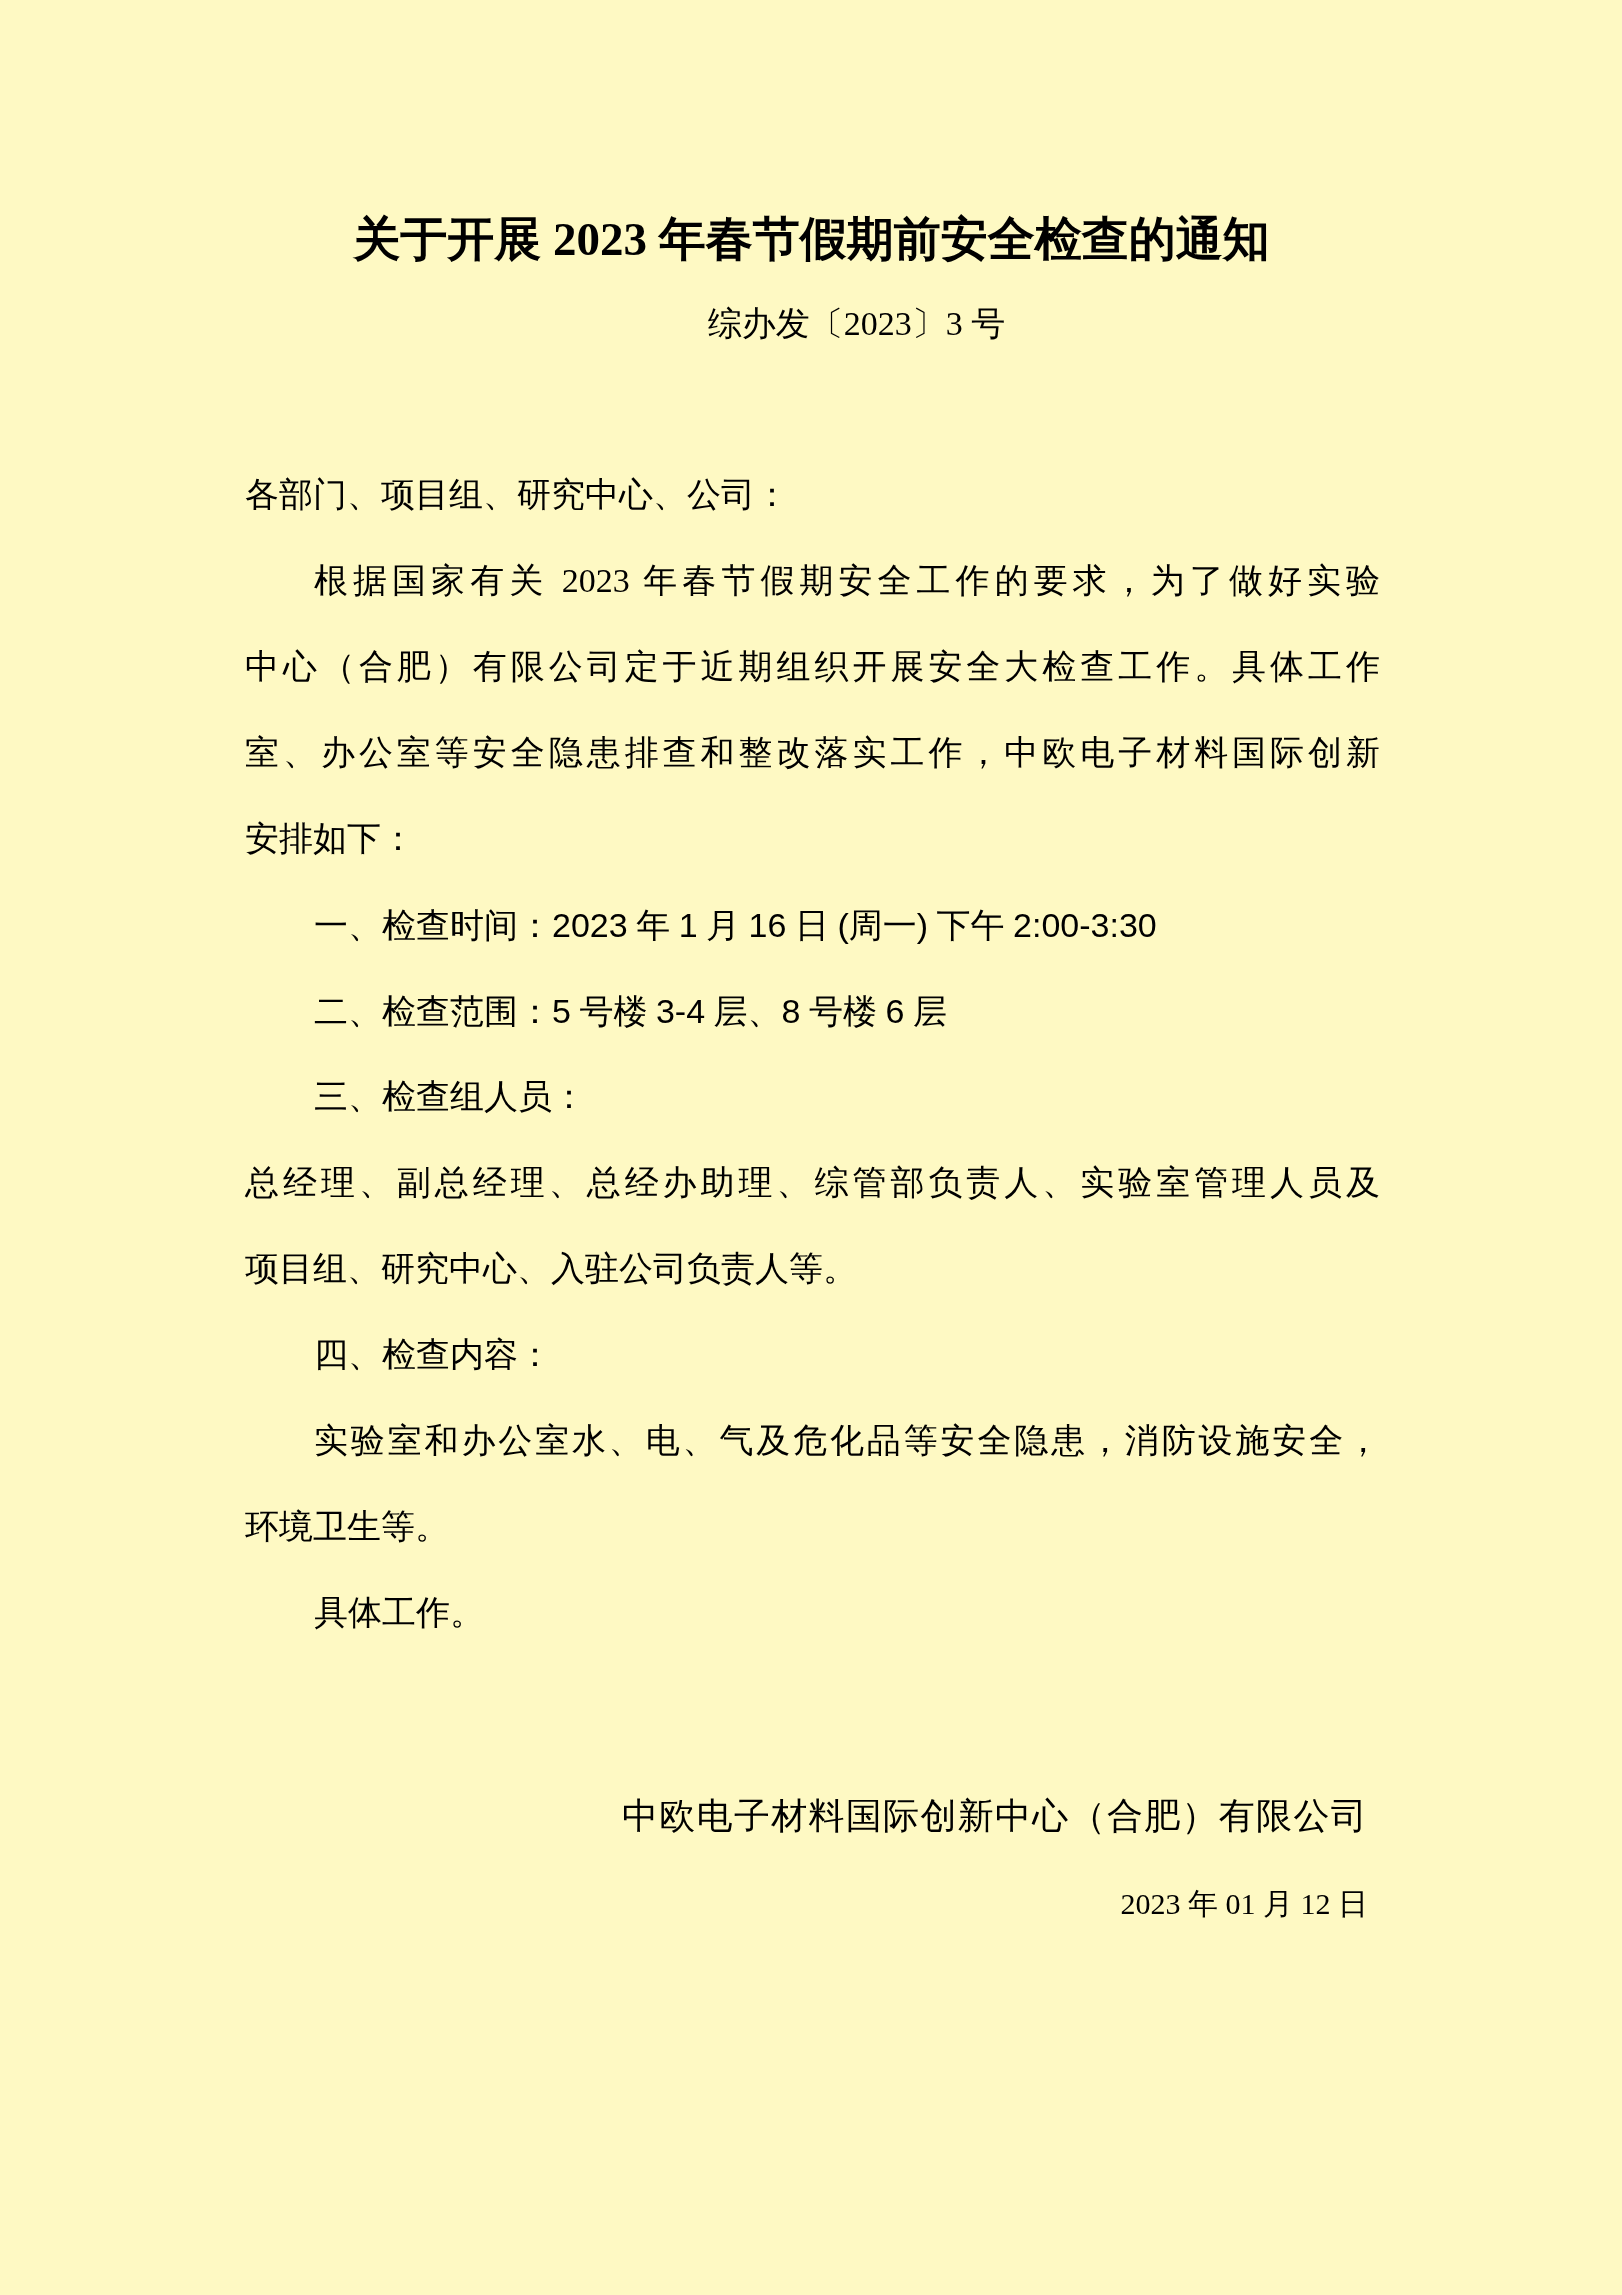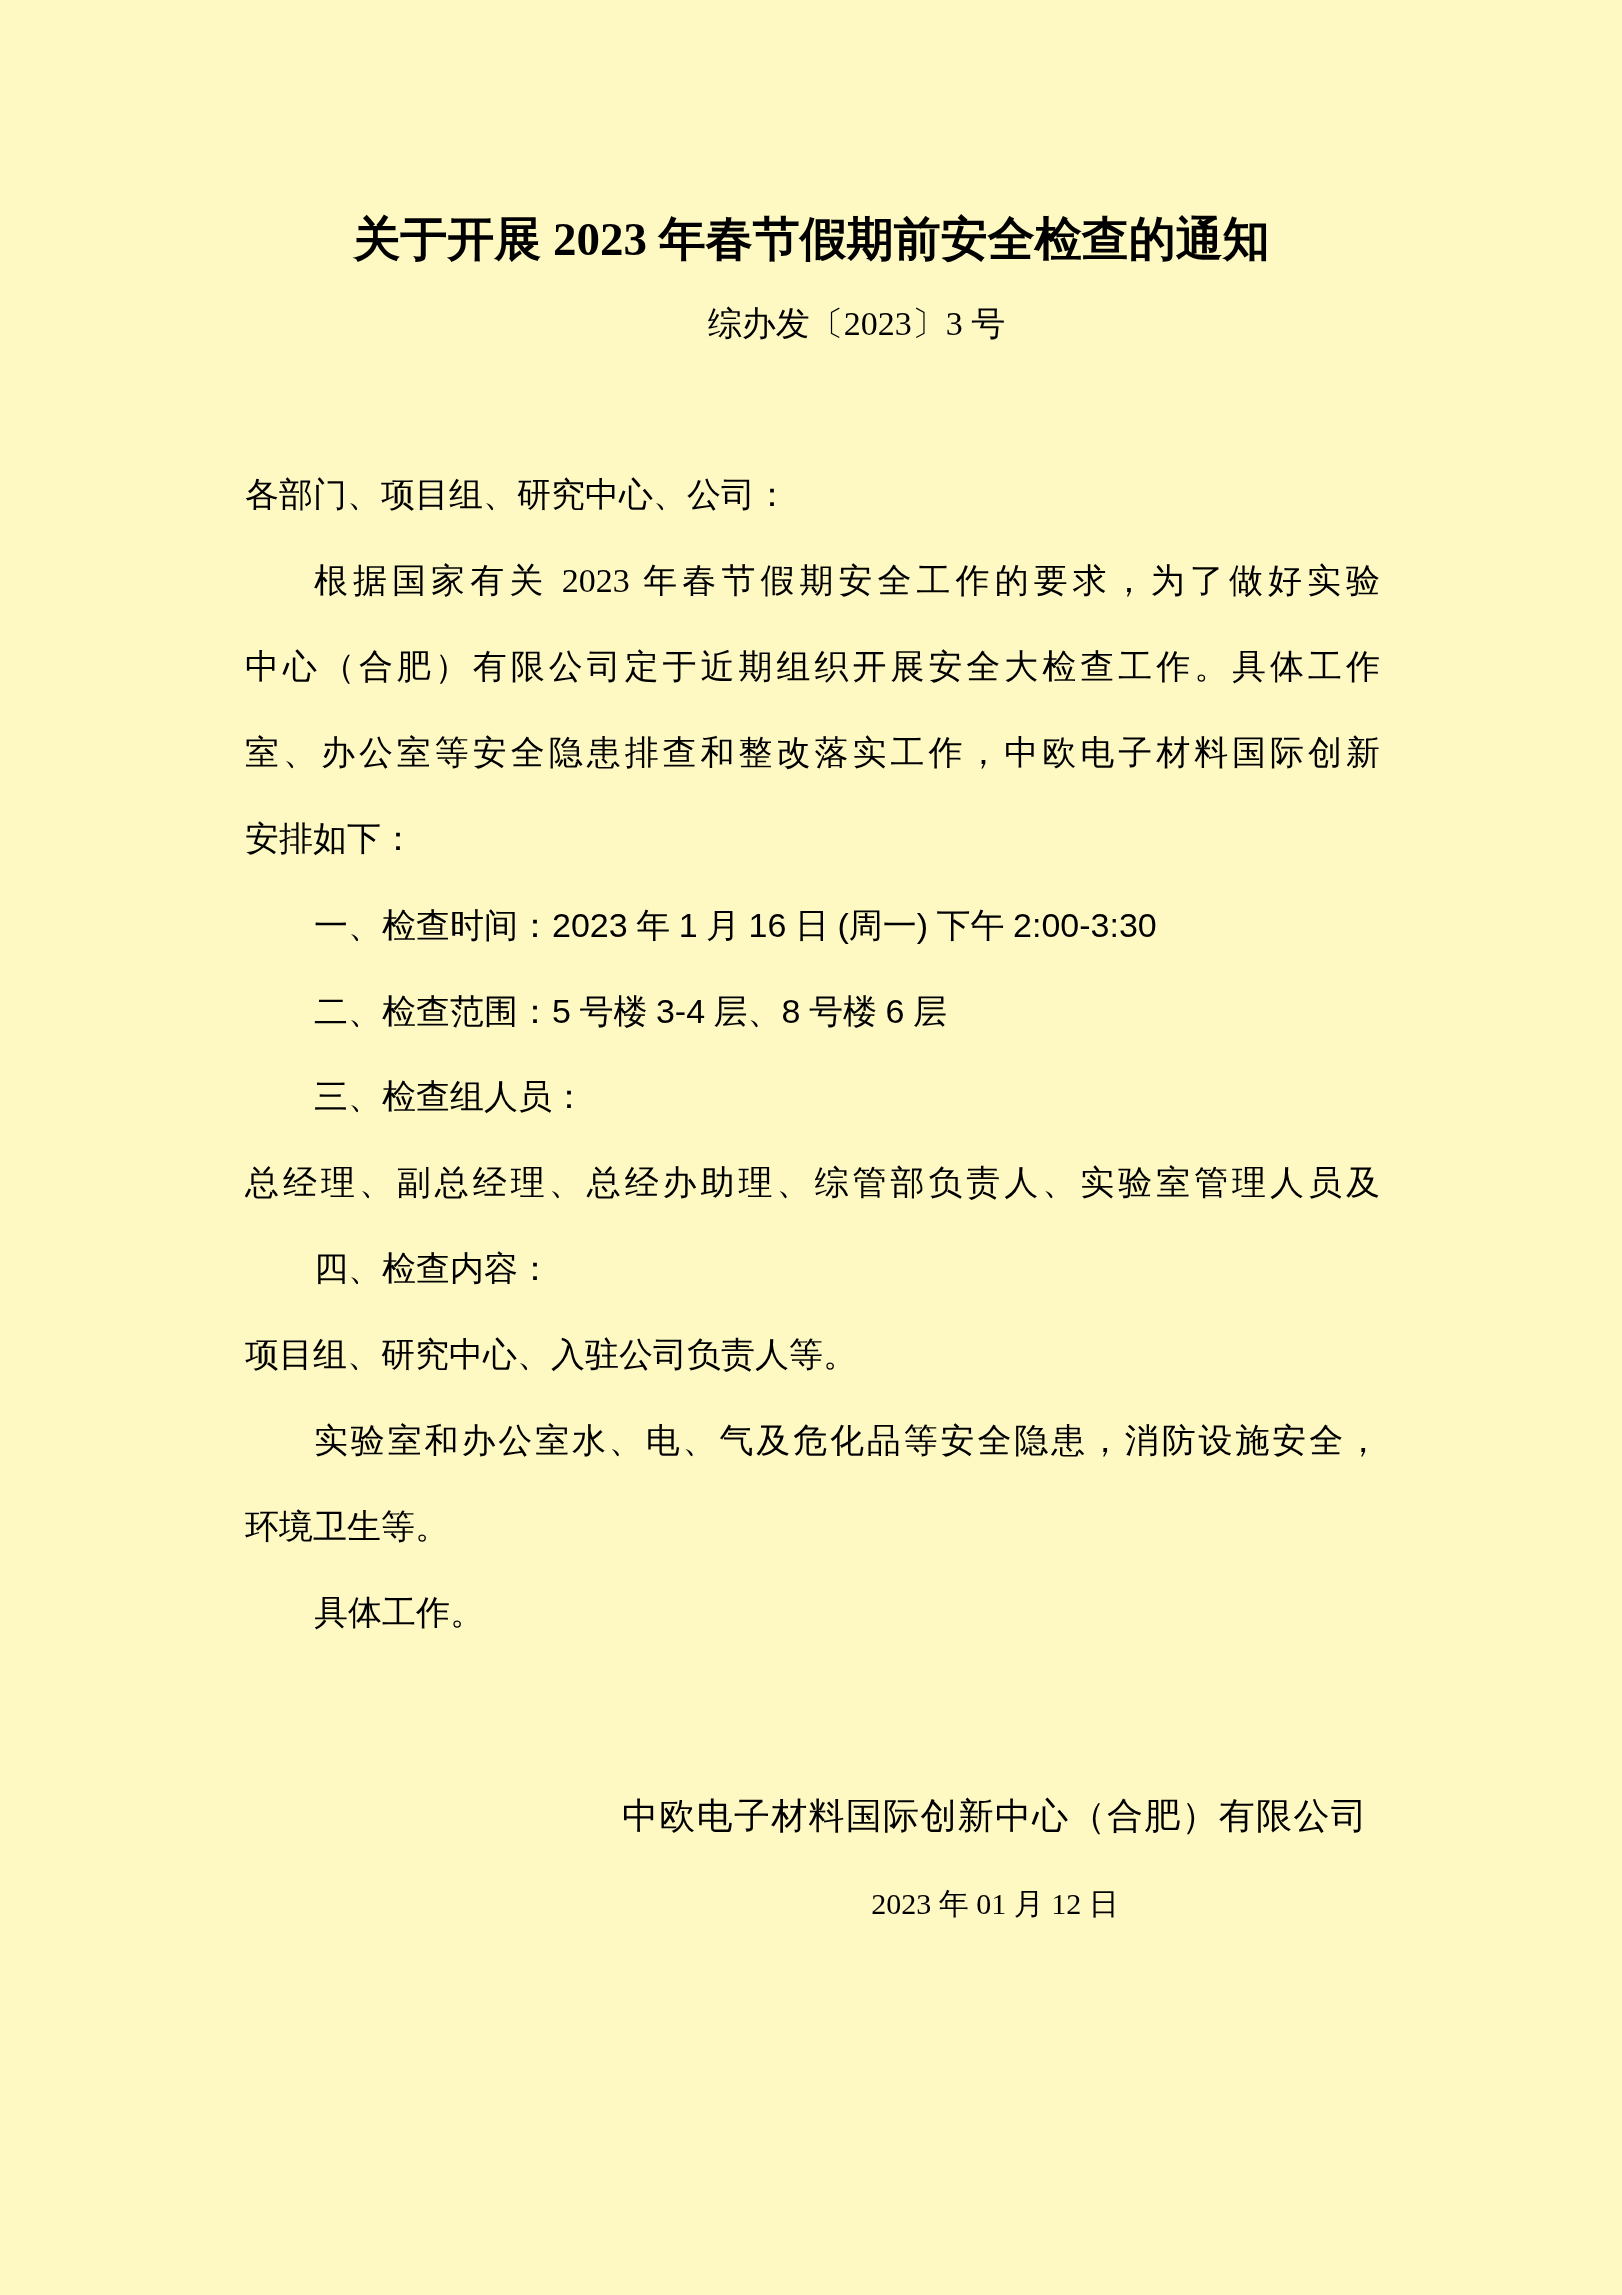--- a/index.html
+++ b/index.html
@@ -31,21 +31,21 @@
   }
   .indent{padding-left:69px;}
   .fill{
     white-space:normal;
     text-align:justify;
     text-align-last:justify;
   }
   .sans{font-family:"Liberation Sans","DejaVu Sans",sans-serif;}
   .signature-block{
     position:absolute;top:1773px;right:255px;
-    text-align:center;
+    text-align:right;
   }
   .sig-line{
     line-height:87px;font-size:36px;
     letter-spacing:1.3px;white-space:nowrap;
   }
   .sig-date{
     line-height:87px;font-size:30px;
     letter-spacing:0;white-space:nowrap;
   }
 </style>
@@ -61,22 +61,22 @@
   <div class="body-block">
     <div class="line">各部门、项目组、研究中心、公司：</div>
     <div class="line indent fill">根据国家有关 2023 年春节假期安全工作的要求，为了做好实验</div>
     <div class="line fill">中心（合肥）有限公司定于近期组织开展安全大检查工作。具体工作</div>
     <div class="line fill">室、办公室等安全隐患排查和整改落实工作，中欧电子材料国际创新</div>
     <div class="line">安排如下：</div>
     <div class="line indent"><span>一、检查时间：</span><span><span class="sans">2023</span><span> 年 </span><span class="sans">1</span><span> 月 </span><span class="sans">16</span><span> 日 </span><span class="sans">(</span><span>周一</span><span class="sans">)</span><span> 下午 </span><span class="sans">2:00-3:30</span></span></div>
     <div class="line indent"><span>二、检查范围：</span><span><span class="sans">5</span><span> 号楼 </span><span class="sans">3-4</span><span> 层、</span><span class="sans">8</span><span> 号楼 </span><span class="sans">6</span><span> 层</span></span></div>
     <div class="line indent">三、检查组人员：</div>
     <div class="line fill">总经理、副总经理、总经办助理、综管部负责人、实验室管理人员及</div>
+    <div class="line">项目组、研究中心、入驻公司负责人等。</div>
     <div class="line indent">四、检查内容：</div>
-    <div class="line">项目组、研究中心、入驻公司负责人等。</div>
     <div class="line indent fill">实验室和办公室水、电、气及危化品等安全隐患，消防设施安全，</div>
     <div class="line">环境卫生等。</div>
     <div class="line indent">具体工作。</div>
   </div>
 
   <div class="signature-block">
     <div class="sig-line">中欧电子材料国际创新中心（合肥）有限公司</div>
     <div class="sig-date">2023 年 01 月 12 日</div>
   </div>
 

